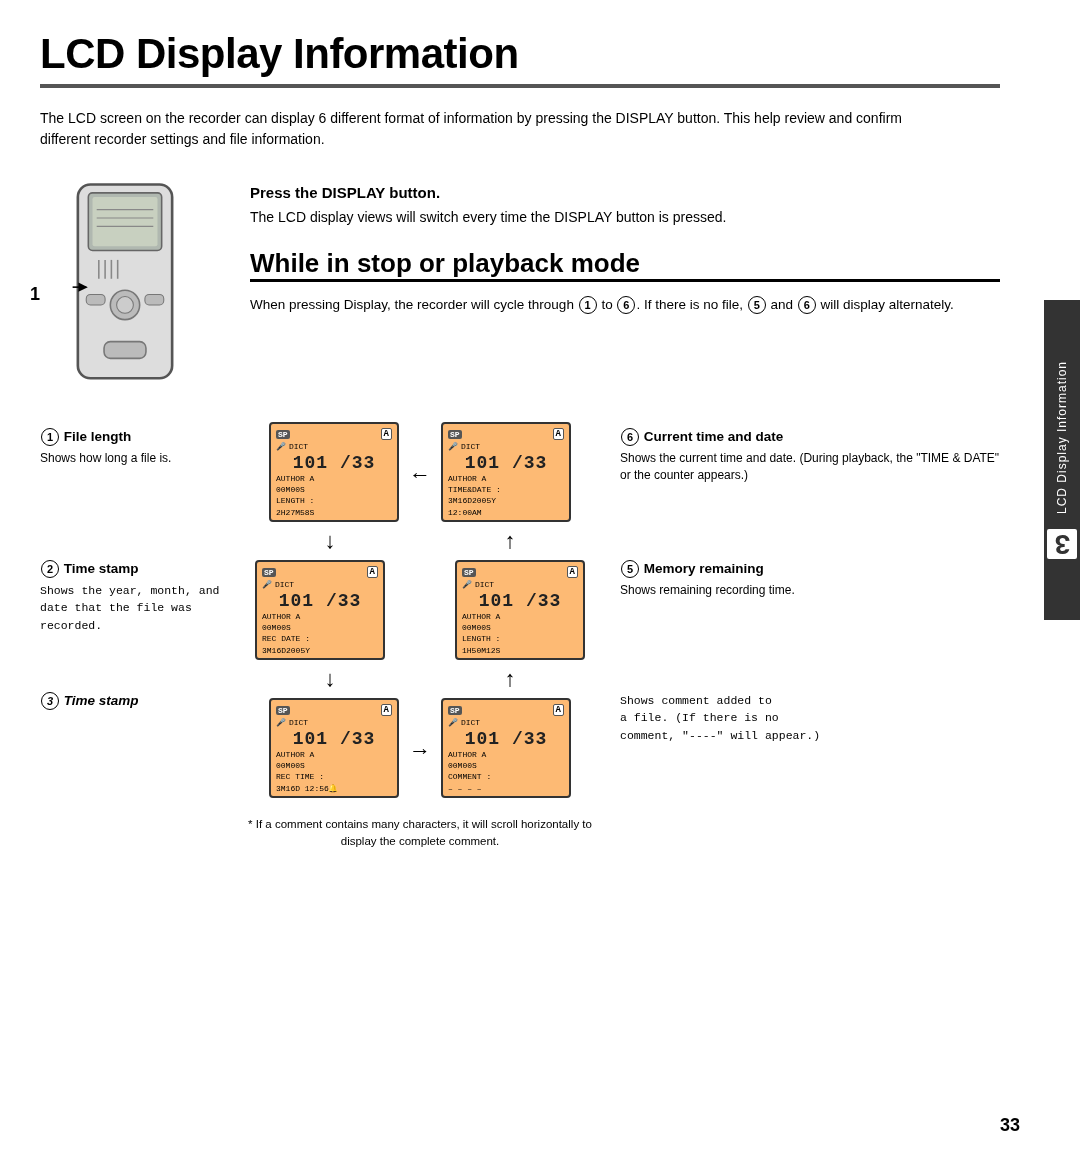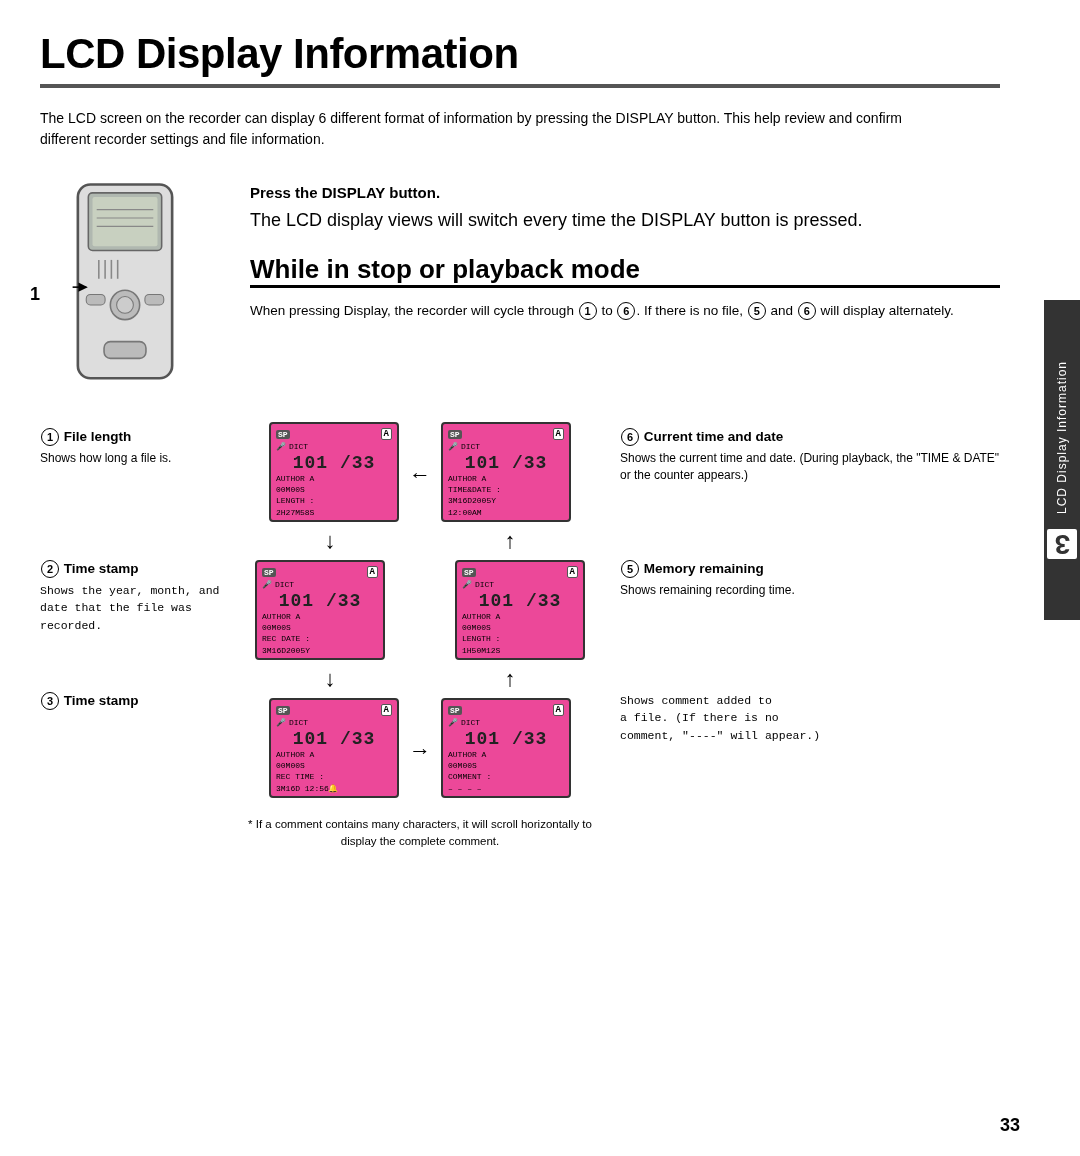--- a/index.html
+++ b/index.html
@@ -72,21 +72,21 @@
       font-size: 15px;
       font-weight: bold;
       margin-bottom: 6px;
     }
 
     .press-display-title span {
       font-weight: 900;
     }
 
     .press-display-text {
-      font-size: 18px;
+      font-size: 14px;
       line-height: 1.5;
     }
 
     .while-in-stop-section {
       margin-top: 20px;
     }
 
     .while-in-stop-title {
       font-size: 26px;
       font-weight: 900;
@@ -123,21 +123,21 @@
     .section-desc {
       font-size: 12px;
       line-height: 1.45;
     }
 
     
     .lcd-display {
       width: 130px;
       height: 100px;
       border: 2px solid #333;
-      background: #ec4899;
+      background: #fdba74;
       border-radius: 4px;
       padding: 4px 5px;
       position: relative;
       font-family: 'Courier New', monospace;
     }
 
     .lcd-top-bar {
       display: flex;
       justify-content: space-between;
       align-items: center;
@@ -364,21 +364,21 @@
       </div>
 
       <div class="left-desc-item" style="min-height:118px; padding-top:10px;">
         <p class="section-label">
           <span class="circled">2</span>
           <span>Time stamp</span>
         </p>
         <p class="section-desc" style="font-family: 'Courier New', monospace; font-size:11.5px; line-height:1.5;">Shows the year, month, and<br>date that the file was<br>recorded.</p>
       </div>
 
-      <div class="left-desc-item" style="min-height:118px; padding-top:10px;">
+      <div class="left-desc-item" style="min-height:118px; padding-top:10px;font-style:italic;">
         <p class="section-label">
           <span class="circled">3</span>
           <span>Time stamp</span>
         </p>
       </div>
 
     </div>
 
     <div class="center-displays">
 

